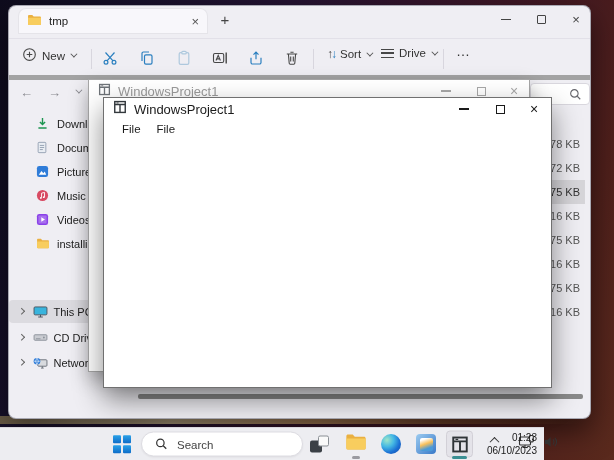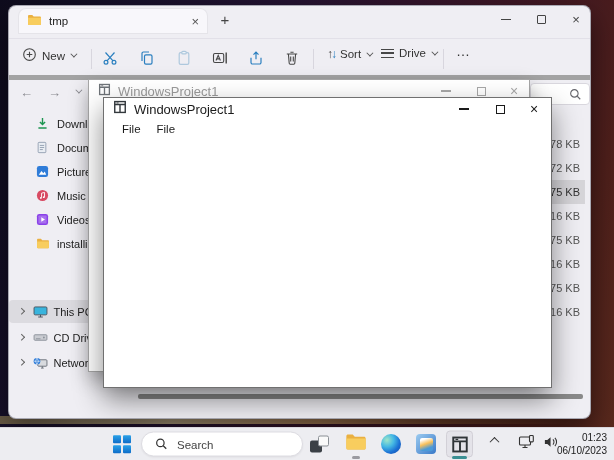--- a/index.html
+++ b/index.html
@@ -78,21 +78,21 @@
   .appwin.back .app-menubar { color:#444; gap:0; }
   .acap { position:absolute; top:0; width:34px; height:22px; display:flex; align-items:center; justify-content:center; }
   .acap .bar { width:10px; height:1.2px; background:#1a1a1a; }
   .acap .box { width:9px; height:9px; border:1.2px solid #1a1a1a; }
   .acap .x { font-size:14px; color:#1a1a1a; line-height:1; }
   .appwin.back .acap .bar { background:#a8a8a8; }
   .appwin.back .acap .box { border-color:#a8a8a8; }
   .appwin.back .acap .x { color:#a8a8a8; }
 
   
-  .taskbar { position:absolute; left:0; bottom:0; width:614px; height:33px; background:#ededf1;
+  .taskbar { position:absolute; left:0; bottom:0; width:544px; height:33px; background:#ededf1;
     border-top:1px solid #d9d7dd; z-index:10; }
   .tb { position:absolute; top:50%; transform:translateY(-50%); }
   .startgrid { display:grid; grid-template-columns:8px 8px; grid-template-rows:8px 8px; gap:1.5px; }
   .startgrid div { background:linear-gradient(180deg,#2ba2e8,#0f6cc8); border-radius:1px; }
   .searchpill { left:141px; width:162px; height:25px; background:#fff; border:1px solid #dddce2; border-radius:13px;
     display:flex; align-items:center; gap:9px; padding-left:13px; font-size:11.5px; color:#444;
     box-shadow:0 1px 2px rgba(0,0,0,.06); position:absolute; top:50%; transform:translateY(-50%); }
   .taskview { width:19px; height:17px; position:relative; }
   .taskview .b1 { position:absolute; left:0; bottom:0; width:12px; height:12px; background:#3b4046; border-radius:2px; }
   .taskview .b2 { position:absolute; right:0; top:0; width:11px; height:11px; background:#fafafa; border:1px solid #8a8f95; border-radius:2px; }

